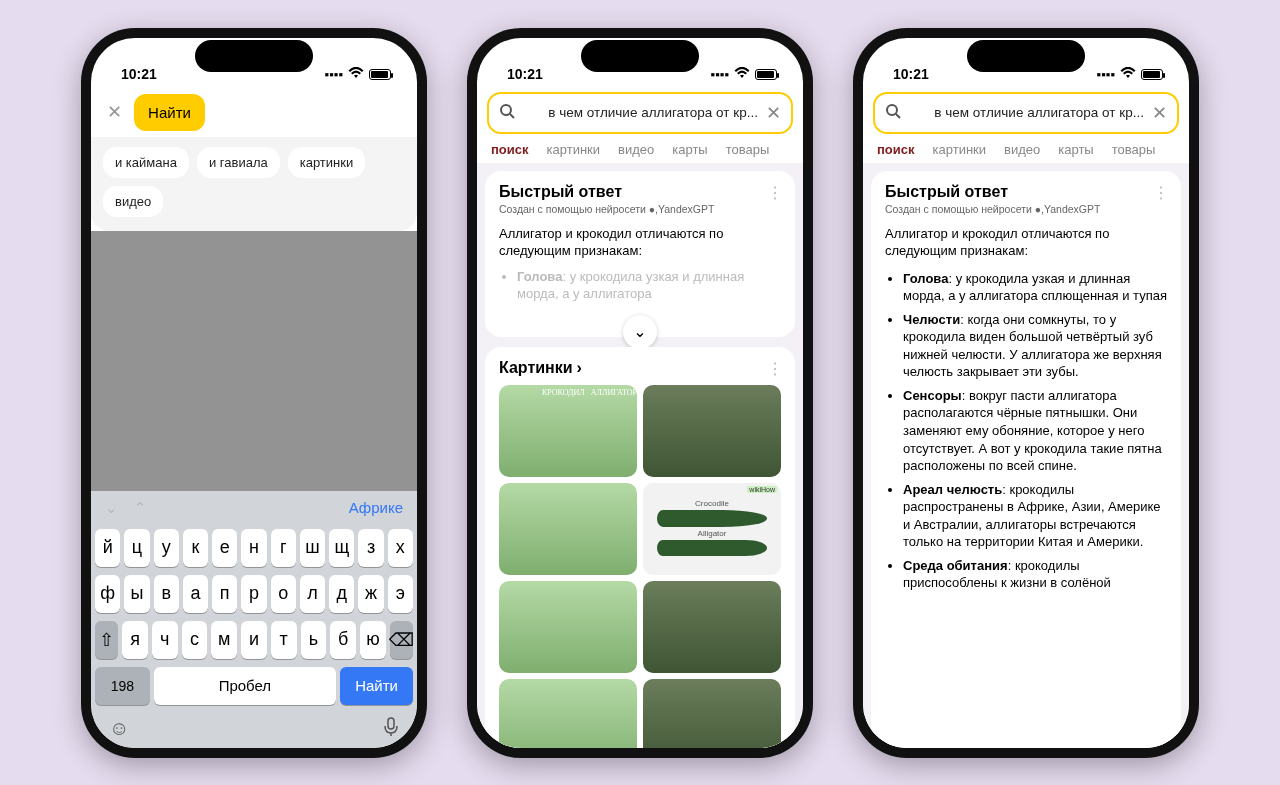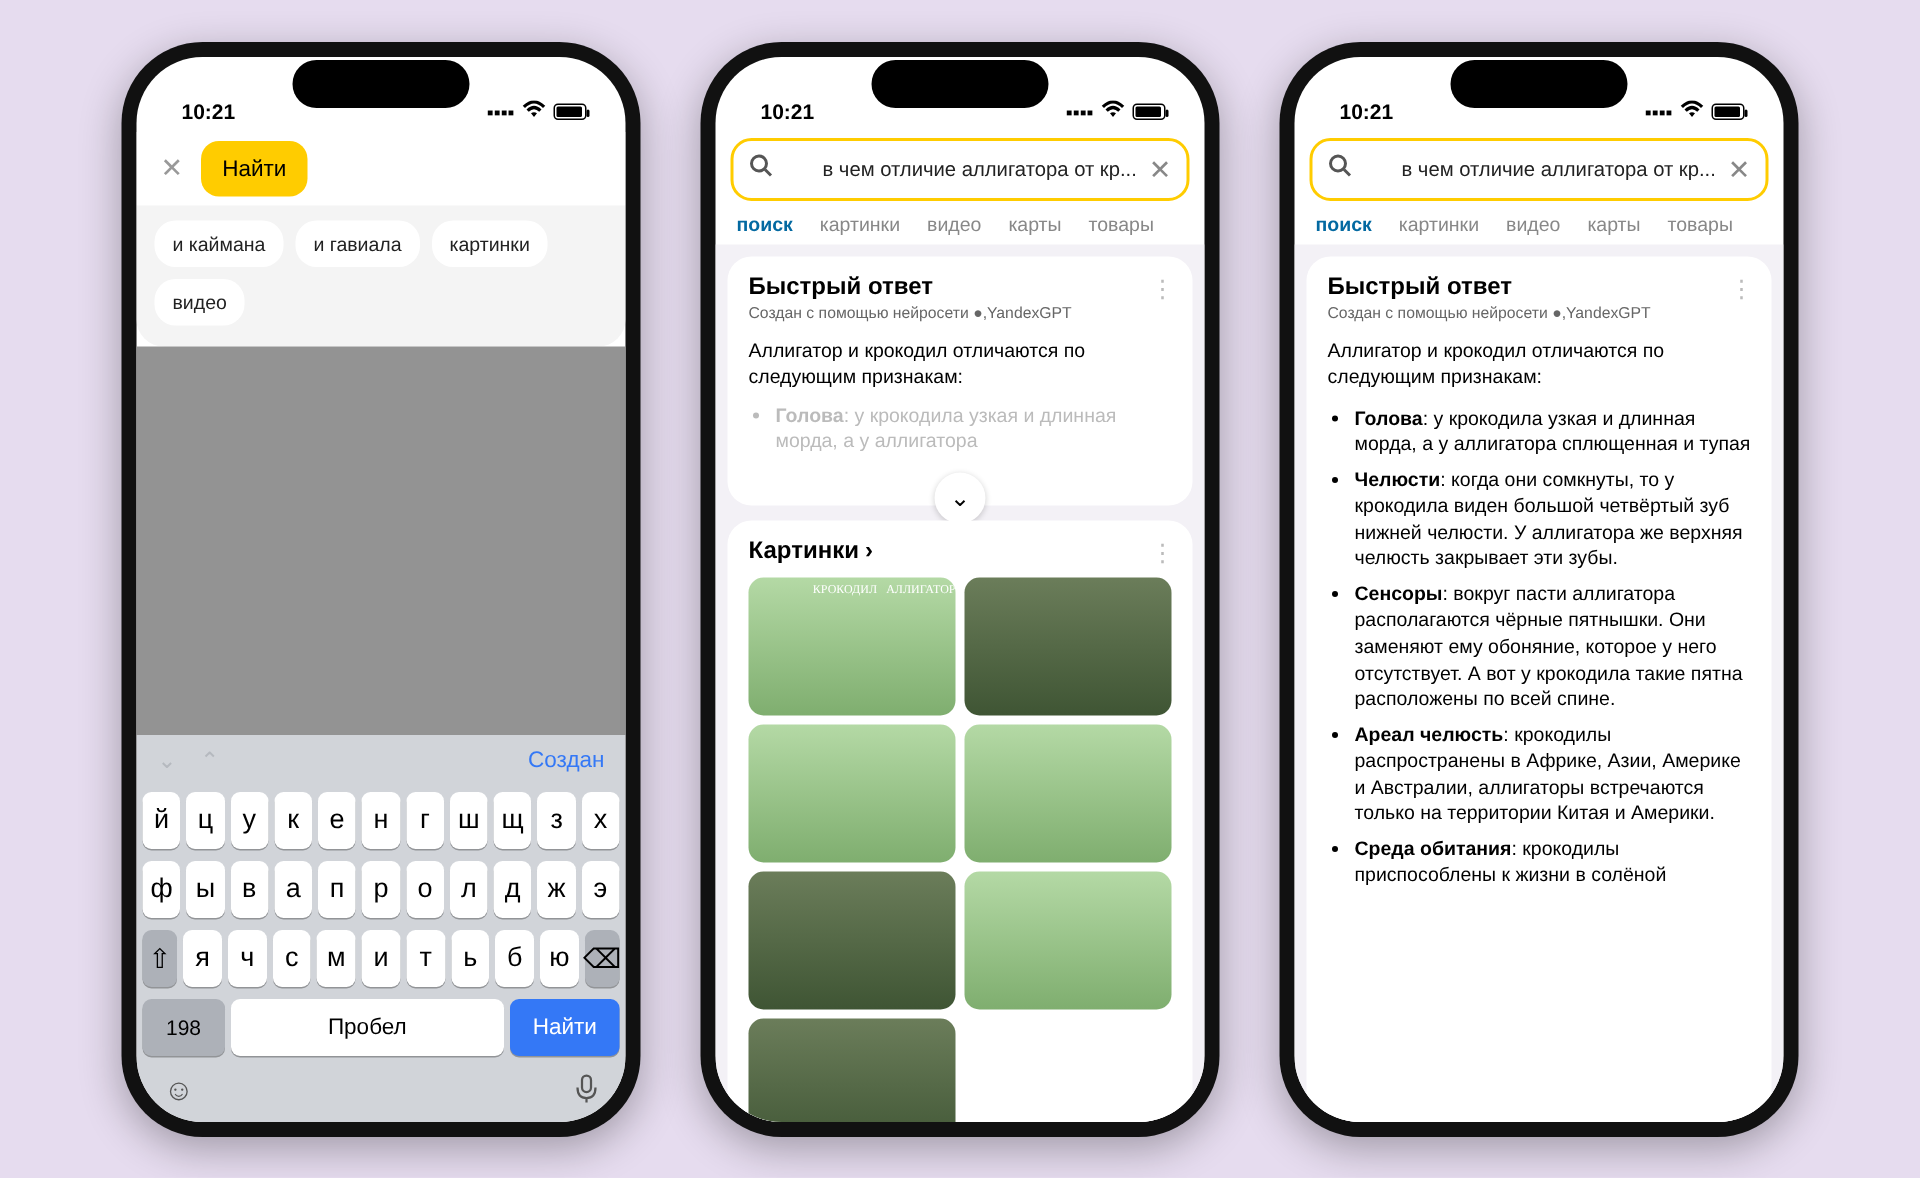--- a/index.html
+++ b/index.html
@@ -139,21 +139,21 @@
     gap:8px;
     text-align:right;
   }
   .search-pill .mag { font-size:16px; }
   .search-pill .qtext { flex:1; font-size:13.5px; color:#222; white-space:nowrap; overflow:hidden; text-overflow:ellipsis; }
   .search-pill .xbtn { color:#888; font-size:18px; }
   .tabs {
     display:flex; gap:18px; padding: 0 14px 6px;
     font-size:13px; color:#888;
   }
-  .tabs .active { color:#0369a1; font-weight:600; }
+  .tabs .active { color:#7f1d1d; font-weight:600; }
   .results { flex:1; overflow:hidden; background:#f3f1f6; padding:8px 8px 0; display:flex; flex-direction:column; gap:10px; }
   .card {
     background:#fff; border-radius:16px; padding:12px 14px; position:relative;
   }
   .card h3 { font-size:16px; font-weight:700; margin-bottom:2px; }
   .card .sub { font-size:10.5px; color:#666; }
   .more-dots { position:absolute; right:12px; top:12px; color:#bbb; font-size:16px; }
   .answer-body { margin-top:10px; font-size:13px; line-height:1.35; }
   .answer-body ul { padding-left: 18px; }
   .answer-body li { margin-bottom:6px; }
@@ -219,21 +219,21 @@
       </div>
     </div>
 
     <div class="gray-fill"></div>
 
     <div class="kb-toolbar">
       <span class="arrows">
         <span>⌄</span>
         <span>⌃</span>
       </span>
-      <span>Создан</span>
+      <span>Африке</span>
     </div>
 
     <div class="keyboard">
       <div class="kb-row">
         <div class="key">й</div>
         <div class="key">ц</div>
         <div class="key">у</div>
         <div class="key">к</div>
         <div class="key">е</div>
         <div class="key">н</div>
@@ -347,20 +347,27 @@
         <h3>
           <span>Картинки</span>
           <span>›</span>
         </h3>
         <div class="thumb-grid">
           <div class="thumb diagram">
             <span class="lbl"><span>КРОКОДИЛ</span>&nbsp;&nbsp;&nbsp;<span>АЛЛИГАТОР</span></span>
           </div>
           <div class="thumb photo"></div>
           <div class="thumb diagram"></div>
+          <div class="thumb white">
+            <span class="wiki">wikiHow</span>
+            <div style="font-size:8px;color:#555">Crocodile</div>
+            <div class="croc-shape"></div>
+            <div style="font-size:8px;color:#555">Alligator</div>
+            <div class="croc-shape" style="border-radius:6px 20% 20% 6px/50%;"></div>
+          </div>
           <div class="thumb diagram"></div>
           <div class="thumb photo"></div>
           <div class="thumb diagram"></div>
           <div class="thumb photo"></div>
         </div>
       </div>
     </div>
   </div>
 </div>
 

